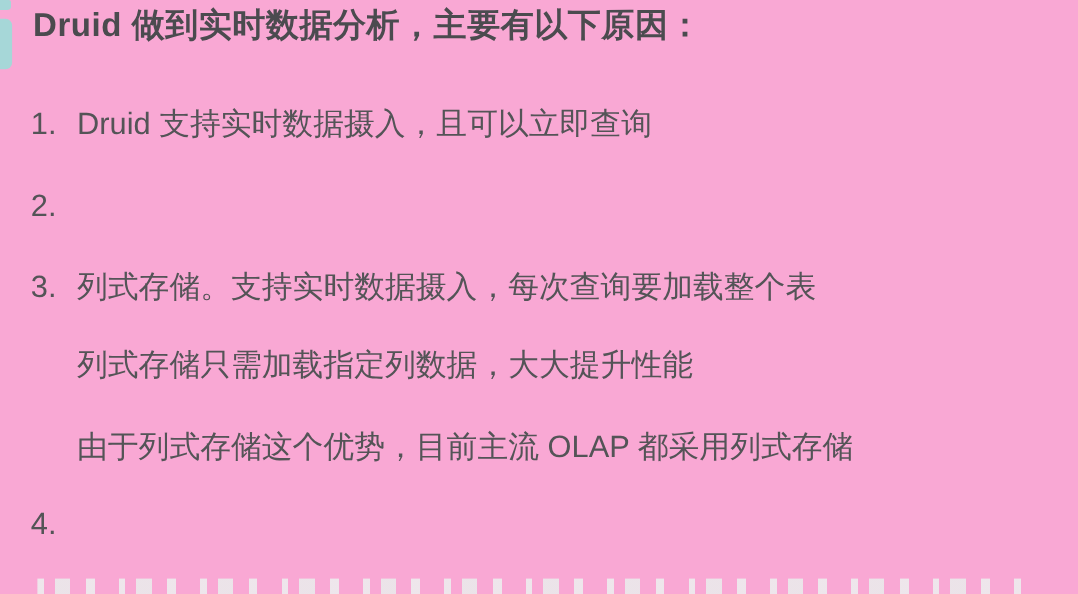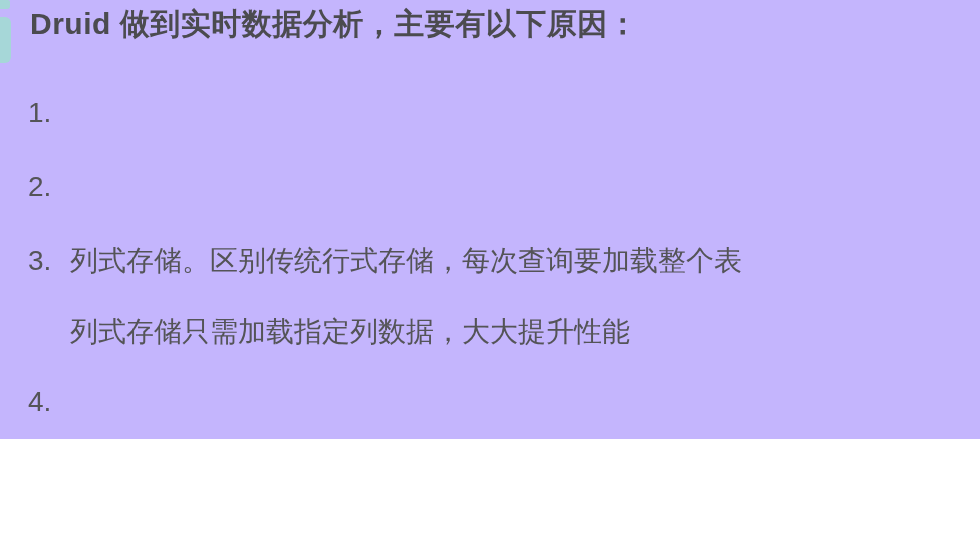--- a/index.html
+++ b/index.html
@@ -3,22 +3,22 @@
 <meta charset="utf-8">
 <style>
   html, body {
     margin: 0;
     padding: 0;
     background: #ffffff;
   }
   .page {
     position: relative;
     width: 980px;
-    height: 439px;
-    background: #c4b5fd;
+    height: 540px;
+    background: #f9a8d4;
     overflow: hidden;
     font-family: "Liberation Sans", "DejaVu Sans", sans-serif;
   }
   
   .marker { position: absolute; left: 0; top: 0; width: 14px; height: 64px; }
   .marker .dot {
     position: absolute; left: 0; top: 0; width: 10px; height: 9px;
     background: var(--accent); border-radius: 0 2px 3px 0;
   }
   .marker .bar {
@@ -61,31 +61,36 @@
   <div class="marker">
     <span class="dot"></span>
     <span class="bar"></span>
   </div>
 
   <div class="heading">Druid 做到实时数据分析，主要有以下原因：</div>
 
   <div class="list">
     <div class="row r0">
       <span class="num">1.</span>
+      <span class="txt">Druid 支持实时数据摄入，且可以立即查询</span>
     </div>
     <div class="row r1">
       <span class="num">2.</span>
     </div>
     <div class="row r2">
       <span class="num">3.</span>
-      <span class="txt">列式存储。区别传统行式存储，每次查询要加载整个表</span>
+      <span class="txt">列式存储。支持实时数据摄入，每次查询要加载整个表</span>
     </div>
     <div class="row r3">
       <span class="num"></span>
       <span class="txt">列式存储只需加载指定列数据，大大提升性能</span>
+    </div>
+    <div class="row r4">
+      <span class="num"></span>
+      <span class="txt">由于列式存储这个优势，目前主流 OLAP 都采用列式存储</span>
     </div>
     <div class="row r5">
       <span class="num">4.</span>
     </div>
   </div>
 
   <div class="clipped"></div>
 
 </div>
 

